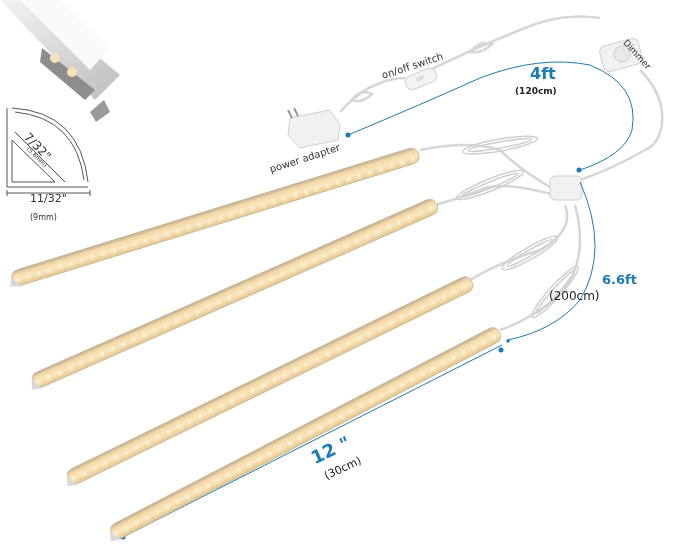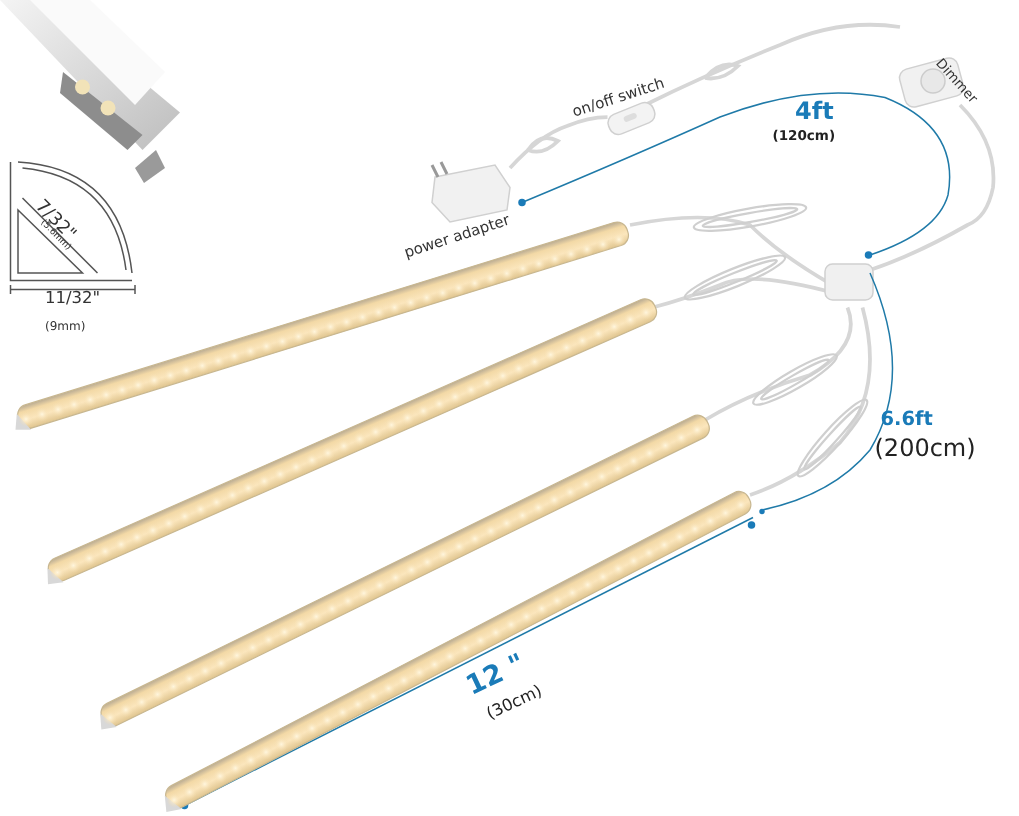--- a/index.html
+++ b/index.html
@@ -311,24 +311,24 @@
   <span>Dimmer</span>
 </div>
 
 <div class="lbl blue" style="left:530px;top:64px;font-size:16px;">
   <span>4ft</span>
 </div>
 <div class="lbl sub" style="left:515px;top:86px;font-size:9px;font-weight:bold;">
   <span>(120cm)</span>
 </div>
 
-<div class="lbl blue" style="left:587px;top:272px;font-size:13px;">
+<div class="lbl blue" style="left:602px;top:272px;font-size:13px;">
   <span>6.6ft</span>
 </div>
-<div class="lbl sub" style="left:583px;top:289px;font-size:16px;">
+<div class="lbl sub" style="left:549px;top:289px;font-size:12px;">
   <span>(200cm)</span>
 </div>
 
 <div class="lbl blue" style="left:312px;top:448px;font-size:18px;transform:rotate(-25deg);">
   <span>12 "</span>
 </div>
 <div class="lbl sub" style="left:325px;top:470px;font-size:11px;transform:rotate(-25deg);">
   <span>(30cm)</span>
 </div>
 </div>

